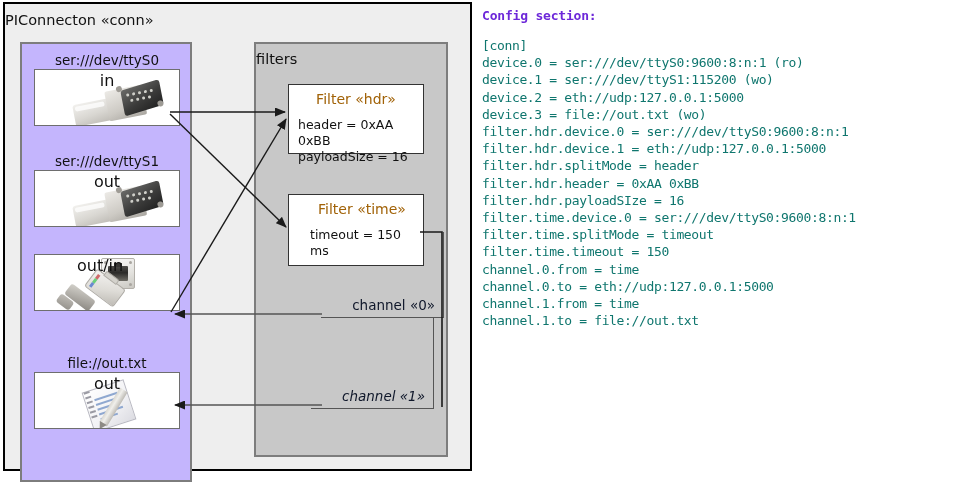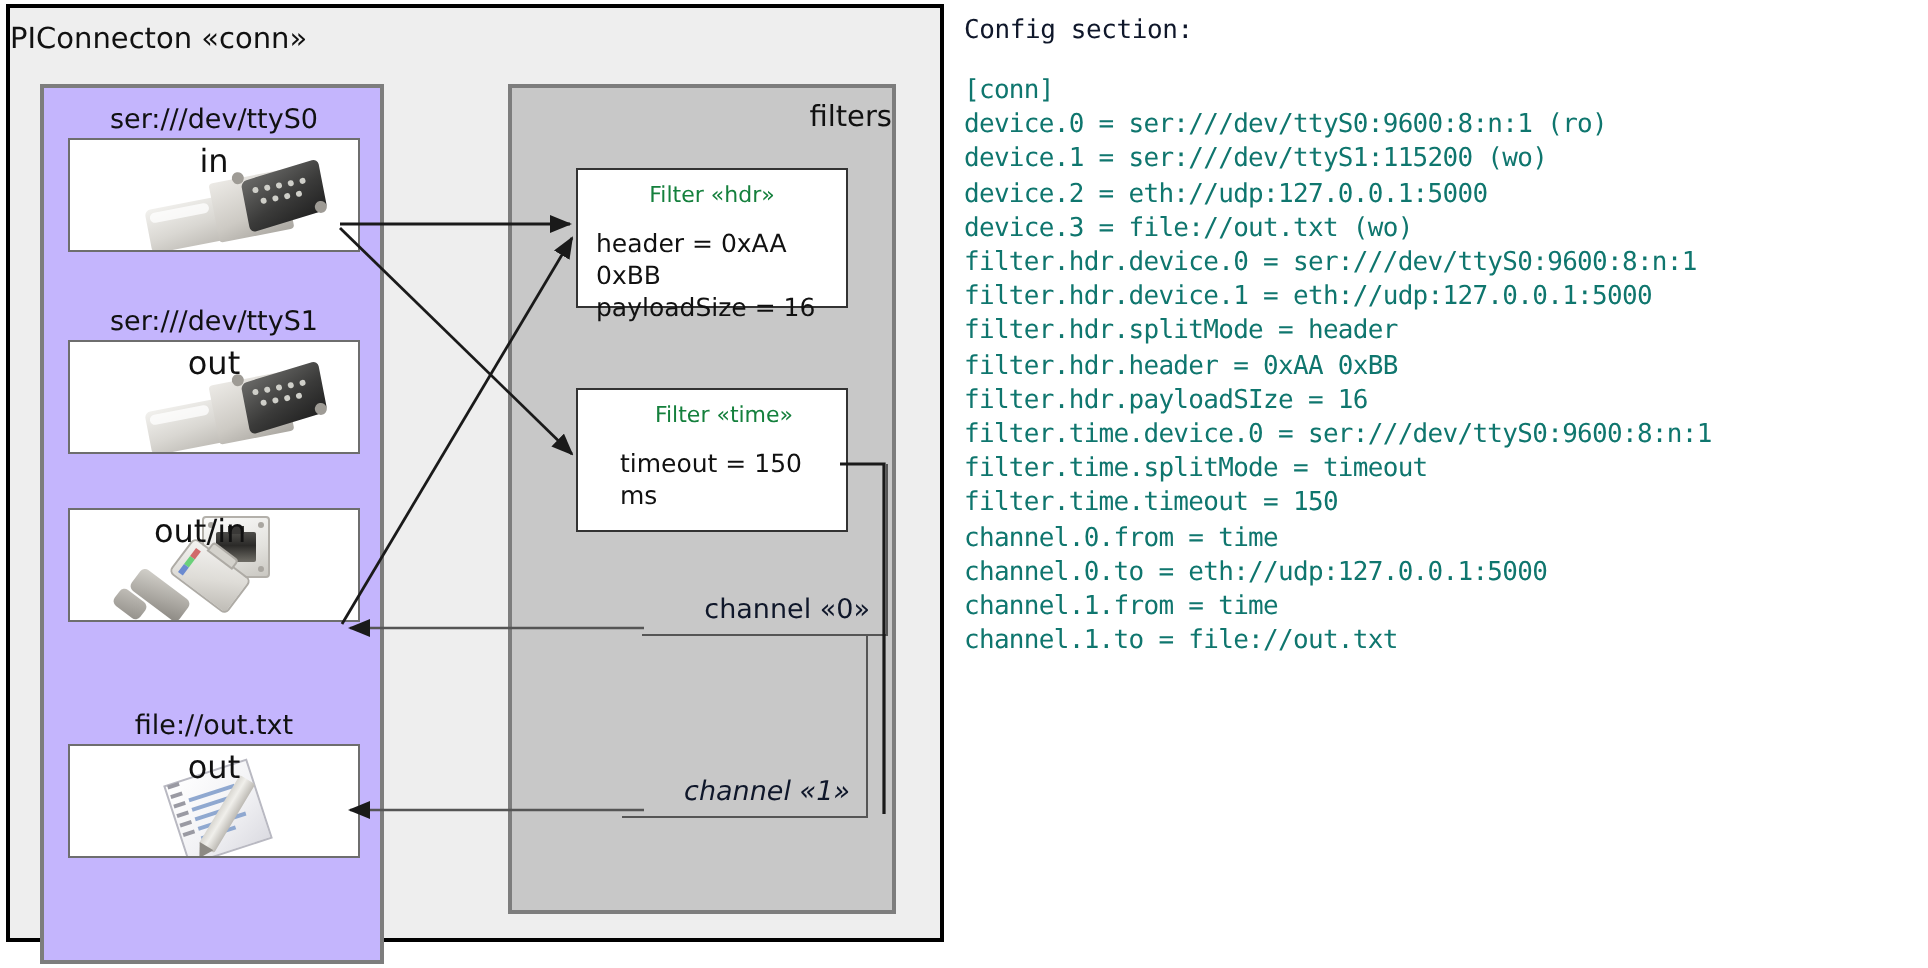--- a/index.html
+++ b/index.html
@@ -56,21 +56,21 @@
     height: 415px;
     background: #c8c8c8;
     border: 2px solid #7d7d7d;
     box-sizing: border-box;
   }
   #filters-title {
     position: absolute;
     left: 0;
     top: 7px;
     width: 100%;
-    text-align: right;
+    text-align: left;
     font-size: 14.5px;
     color: #111;
   }
 
   
   .device-block { position: absolute; left: 12px; width: 146px; }
   .device-label {
     text-align: center;
     font-size: 13.5px;
     color: #111;
@@ -255,22 +255,22 @@
   .filter-box {
     position: absolute;
     left: 32px;
     width: 136px;
     background: #ffffff;
     border: 1.5px solid #333333;
     box-sizing: border-box;
   }
   .filter-title {
     text-align: center;
-    font-size: 11px;
-    color: #15803d;
+    font-size: 14px;
+    color: #a16207;
     margin-top: 6px;
   }
   .filter-props {
     font-size: 12.5px;
     color: #111;
     line-height: 16px;
     margin: 10px 0 0 9px;
   }
 
   
@@ -301,22 +301,22 @@
   
   #config {
     position: absolute;
     left: 482px;
     top: 8px;
     width: 478px;
   }
   #config-heading {
     font-family: "DejaVu Sans Mono", monospace;
     font-size: 13px;
-    font-weight: normal;
-    color: #0f172a;
+    font-weight: bold;
+    color: #6d28d9;
     margin-bottom: 14px;
     letter-spacing: -0.2px;
   }
   #config-lines {
     font-family: "DejaVu Sans Mono", monospace;
     font-size: 13px;
     line-height: 17.2px;
     color: #0f766e;
     white-space: pre;
     letter-spacing: -0.35px;

